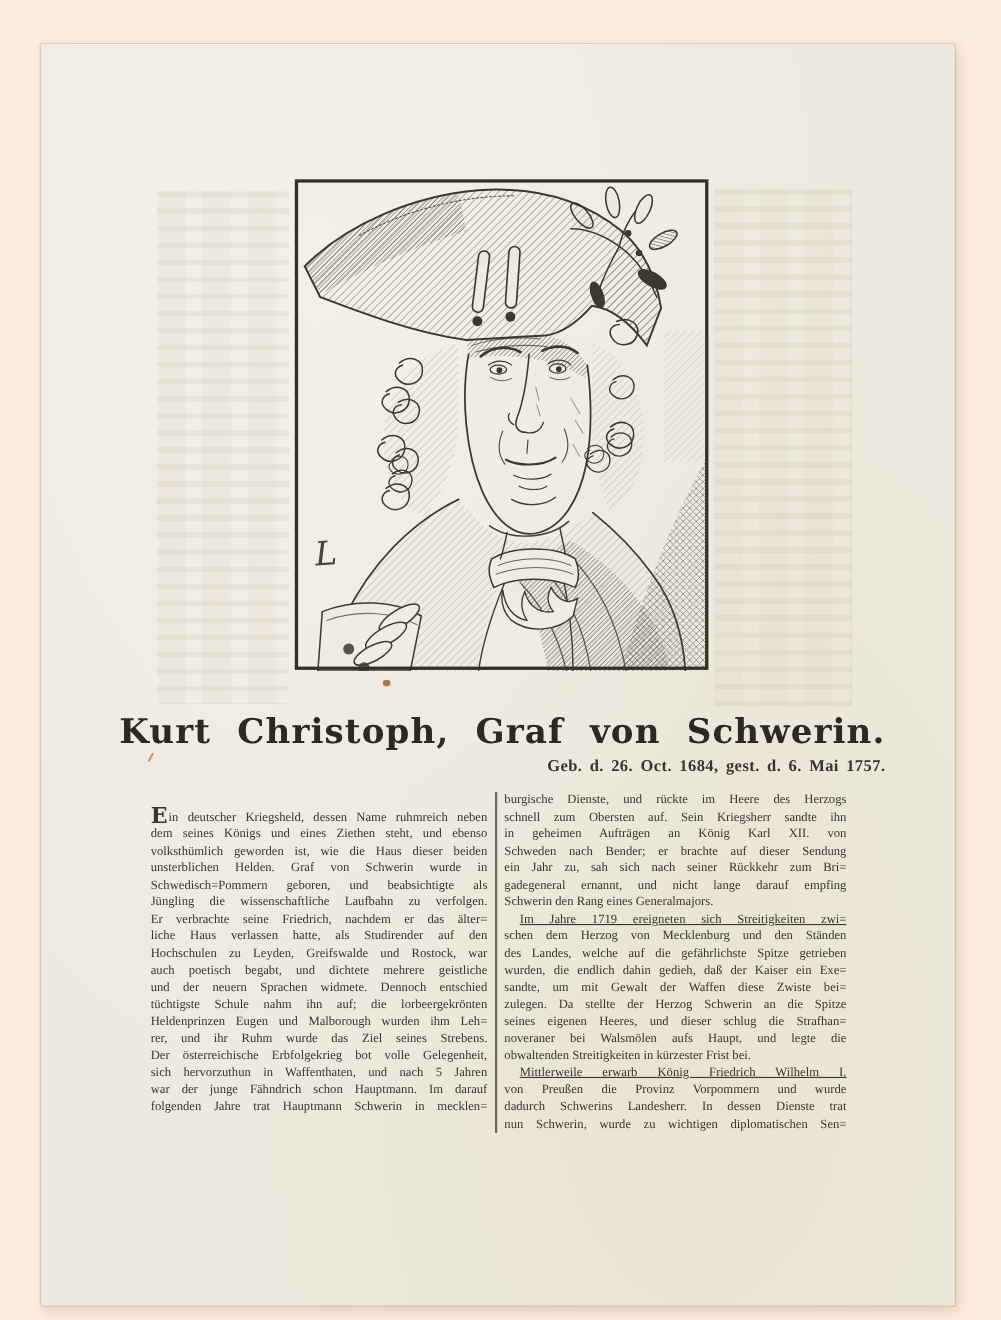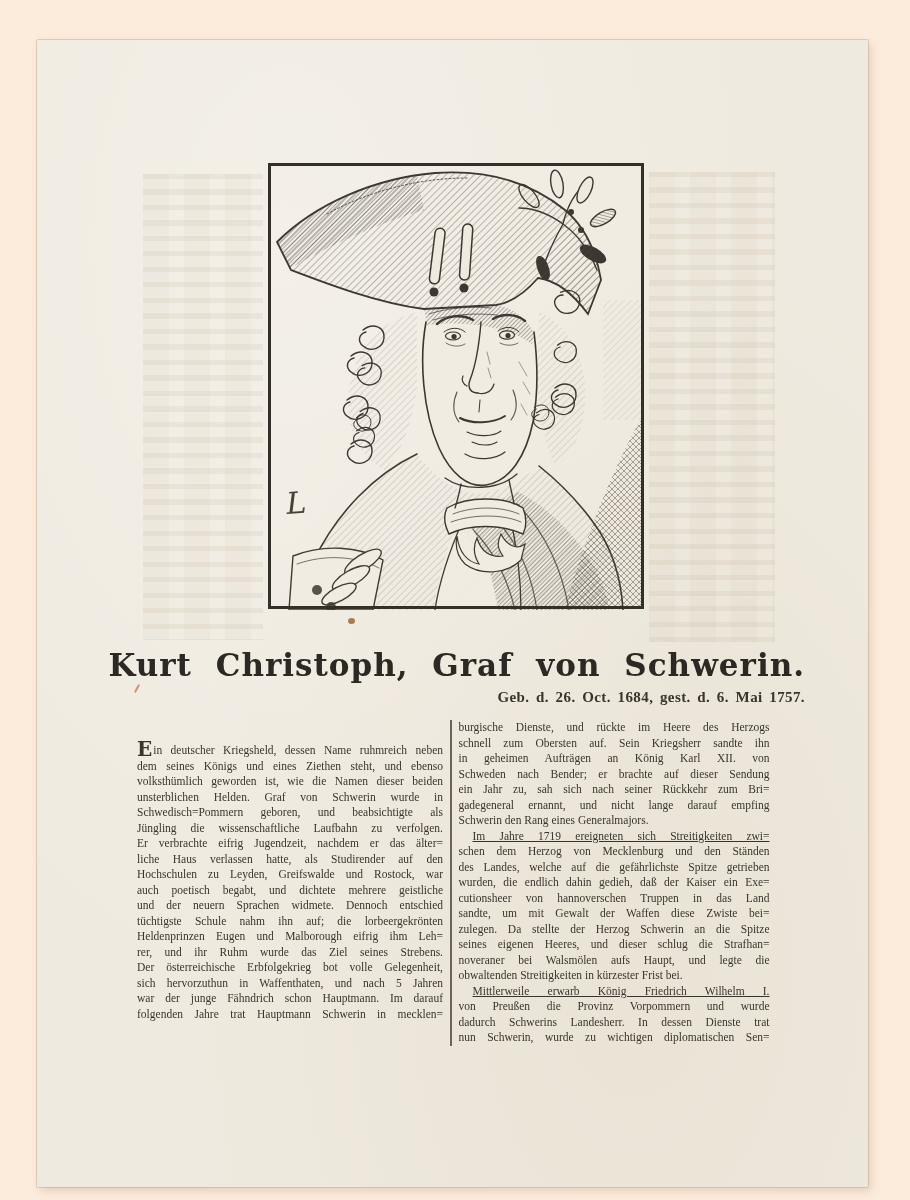--- a/index.html
+++ b/index.html
@@ -203,51 +203,50 @@
 
   <header>
     <h1>Kurt Christoph, Graf von Schwerin.</h1>
     <p class="dates">Geb. d. 26. Oct. 1684, gest. d. 6. Mai 1757.</p>
   </header>
 
   <main class="columns">
     <div class="col col-left">
         <div class="line"><span class="cap">E</span>in deutscher Kriegsheld, dessen Name ruhmreich neben</div>
         <div class="line">dem seines Königs und eines Ziethen steht, und ebenso</div>
-        <div class="line">volksthümlich geworden ist, wie die Namen dieser beiden</div>
+        <div class="line">volksthümlich geworden ist, wie die Haus dieser beiden</div>
         <div class="line">unsterblichen Helden.  Graf von Schwerin wurde in</div>
         <div class="line">Schwedisch=Pommern geboren, und beabsichtigte als</div>
         <div class="line">Jüngling die wissenschaftliche Laufbahn zu verfolgen.</div>
-        <div class="line">Er verbrachte eifrig Jugendzeit, nachdem er das älter=</div>
+        <div class="line">Er verbrachte seine Friedrich, nachdem er das älter=</div>
         <div class="line">liche Haus verlassen hatte, als Studirender auf den</div>
         <div class="line">Hochschulen zu Leyden, Greifswalde und Rostock, war</div>
         <div class="line">auch poetisch begabt, und dichtete mehrere geistliche</div>
         <div class="line">und der neuern Sprachen widmete.  Dennoch entschied</div>
         <div class="line">tüchtigste Schule nahm ihn auf; die lorbeergekrönten</div>
-        <div class="line">Heldenprinzen Eugen und Malborough eifrig ihm Leh=</div>
+        <div class="line">Heldenprinzen Eugen und Malborough wurden ihm Leh=</div>
         <div class="line">rer, und ihr Ruhm wurde das Ziel seines Strebens.</div>
         <div class="line">Der österreichische Erbfolgekrieg bot volle Gelegenheit,</div>
         <div class="line">sich hervorzuthun in Waffenthaten, und nach 5 Jahren</div>
         <div class="line">war der junge Fähndrich schon Hauptmann.  Im darauf</div>
         <div class="line">folgenden Jahre trat Hauptmann Schwerin in mecklen=</div>
       </div>
     <div class="divider"></div>
     <div class="col col-right">
         <div class="line">burgische Dienste, und rückte im Heere des Herzogs</div>
         <div class="line">schnell zum Obersten auf.  Sein Kriegsherr sandte ihn</div>
         <div class="line">in geheimen Aufträgen an König Karl XII. von</div>
         <div class="line">Schweden nach Bender; er brachte auf dieser Sendung</div>
         <div class="line">ein Jahr zu, sah sich nach seiner Rückkehr zum Bri=</div>
         <div class="line">gadegeneral ernannt, und nicht lange darauf empfing</div>
         <div class="line end">Schwerin den Rang eines Generalmajors.</div>
         <div class="line in">Im Jahre 1719 ereigneten sich Streitigkeiten zwi=</div>
         <div class="line">schen dem Herzog von Mecklenburg und den Ständen</div>
         <div class="line">des Landes, welche auf die gefährlichste Spitze getrieben</div>
         <div class="line">wurden, die endlich dahin gedieh, daß der Kaiser ein Exe=</div>
-        <div class="line">cutionsheer von hannoverschen Truppen in das Land</div>
         <div class="line">sandte, um mit Gewalt der Waffen diese Zwiste bei=</div>
         <div class="line">zulegen.  Da stellte der Herzog Schwerin an die Spitze</div>
         <div class="line">seines eigenen Heeres, und dieser schlug die Strafhan=</div>
         <div class="line">noveraner bei Walsmölen aufs Haupt, und legte die</div>
         <div class="line end">obwaltenden Streitigkeiten in kürzester Frist bei.</div>
         <div class="line in">Mittlerweile erwarb König Friedrich Wilhelm I.</div>
         <div class="line">von Preußen die Provinz Vorpommern und wurde</div>
         <div class="line">dadurch Schwerins Landesherr.  In dessen Dienste trat</div>
         <div class="line">nun Schwerin, wurde zu wichtigen diplomatischen Sen=</div>
       </div>

